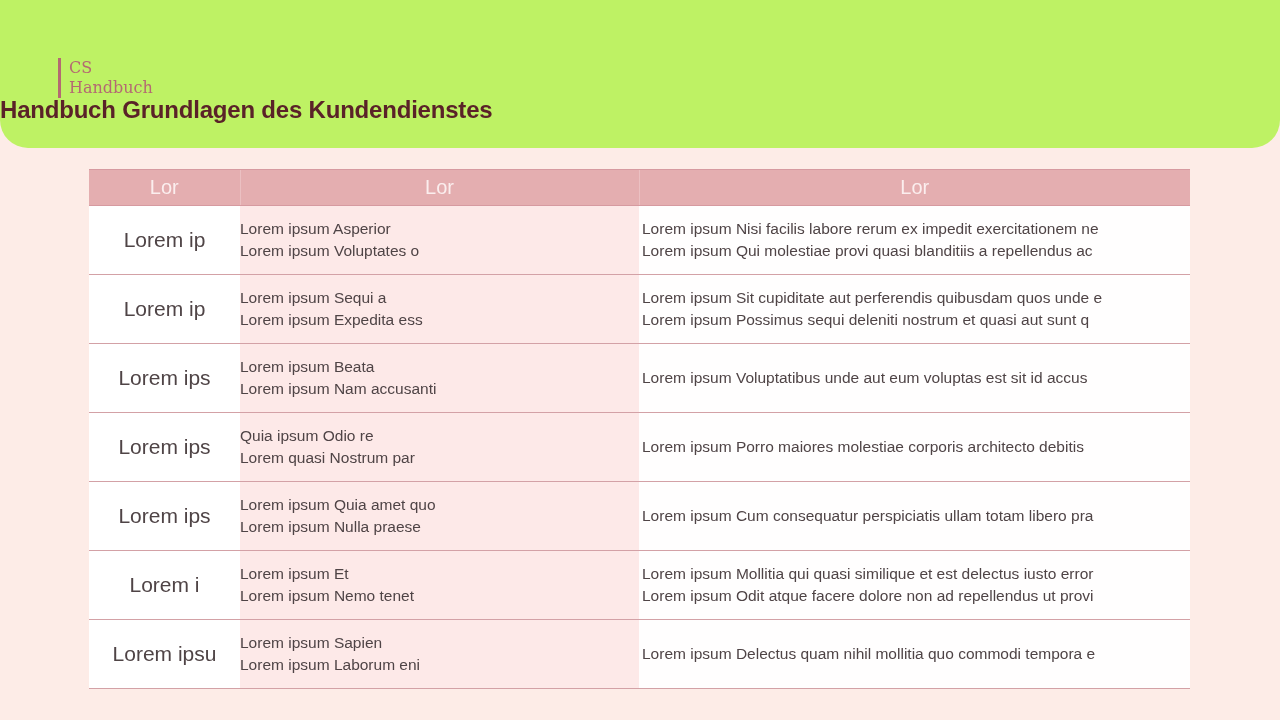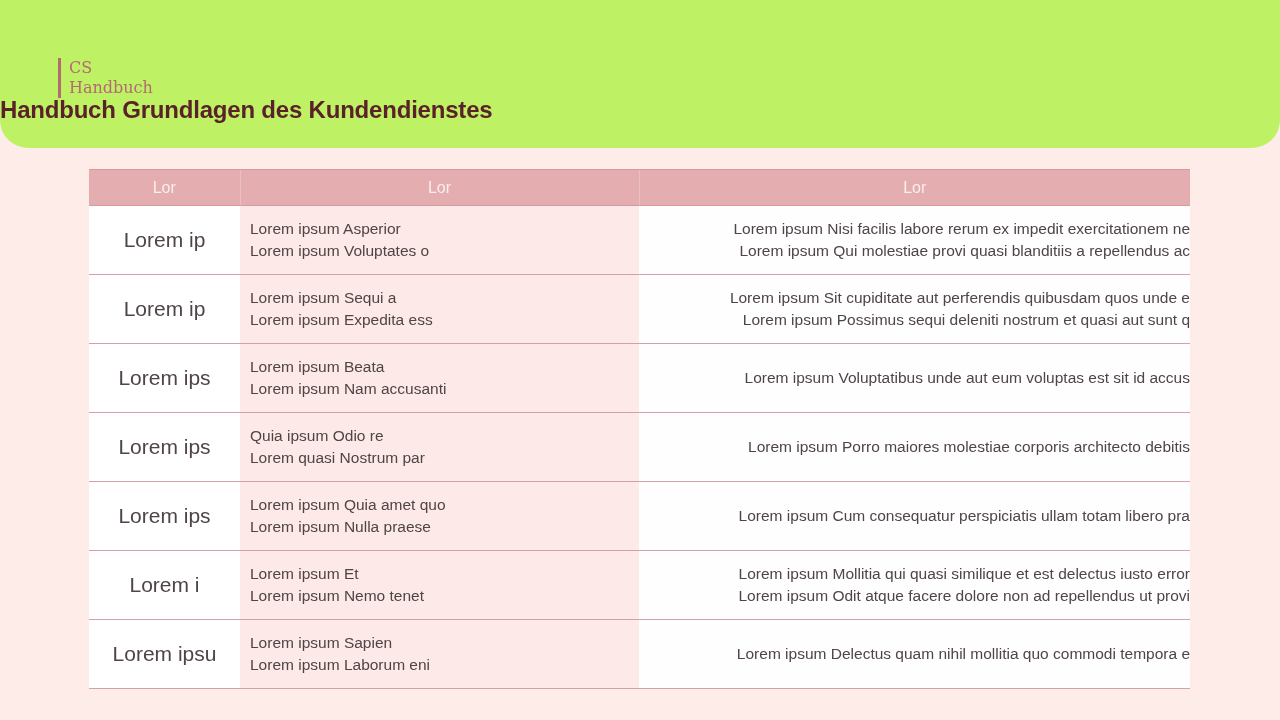--- a/index.html
+++ b/index.html
@@ -49,51 +49,50 @@
       border-collapse: collapse;
       table-layout: fixed;
     }
     col.c1 { width: 151px; }
     col.c2 { width: 399px; }
     col.c3 { width: 551px; }
     thead th {
       background: #e4aeb0;
       color: #fbeeee;
       font-weight: normal;
-      font-size: 16px;
+      font-size: 20px;
       height: 36px;
       border-top: 1px solid #d69aa0;
       border-bottom: 1px solid #d69aa0;
       text-align: center;
     }
     thead th + th { border-left: 1px solid #ebc0c2; }
     tbody tr { height: 69px; }
     tbody td {
       border-bottom: 1px solid #d3a1a6;
       color: #4f4446;
       font-size: 15.5px;
       vertical-align: middle;
     }
     td.c-label {
       background: #ffffff;
       text-align: center;
       font-size: 21px;
     }
     td.c-mid {
       background: #fde9e8;
-      padding-left: 10px;
+      padding-left: 0;
       line-height: 22px;
     }
     td.c-right {
       background: #fffefe;
       padding-left: 3px;
       line-height: 22px;
       white-space: nowrap;
       overflow: hidden;
-      text-align: right;
     }
     td span.line { display: block; }
   </style>
 </head>
 <body>
 
 <div class="header-band">
   <div class="brand">
     <span>CS</span>
     <span>Handbuch</span>

